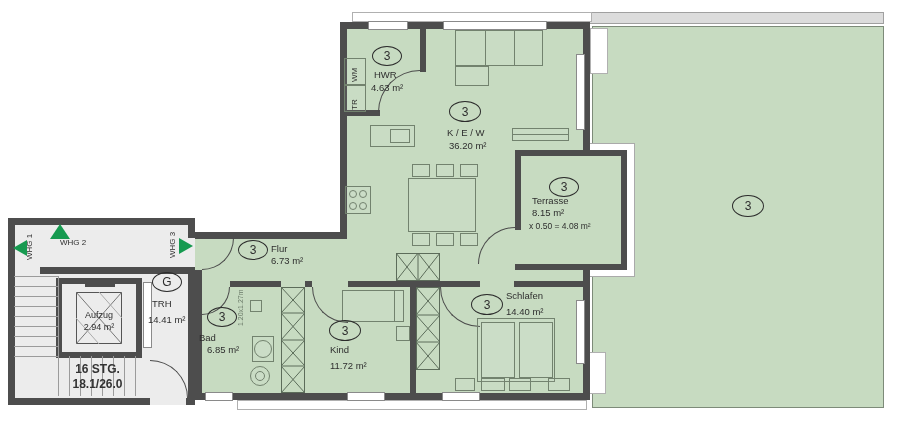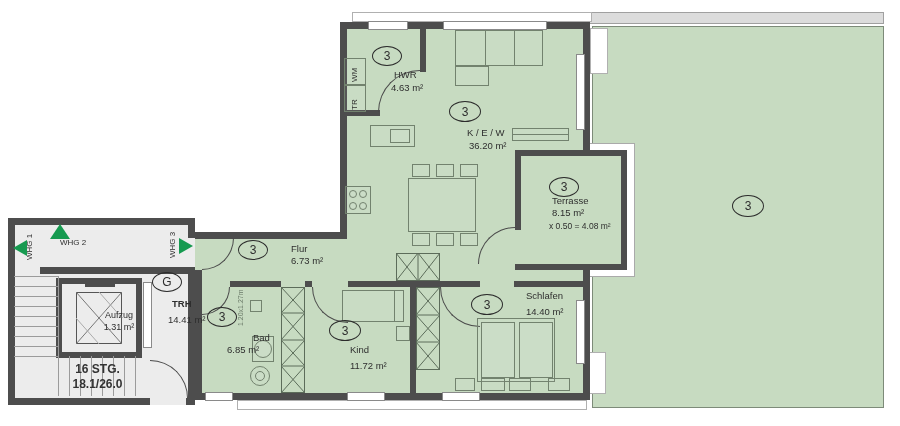--- a/index.html
+++ b/index.html
@@ -11,21 +11,21 @@
   .fill-gray{background:#ececec;}
   .win{position:absolute;background:#ffffff;border:1px solid #8a8a8a;box-sizing:border-box;}
   .sill{position:absolute;background:#ffffff;border:1px solid #b0b0b0;box-sizing:border-box;}
   .furn{position:absolute;border:1px solid #72826e;box-sizing:border-box;background:rgba(255,255,255,0.05);}
   .fline{position:absolute;background:#72826e;}
   .arc{position:absolute;box-sizing:border-box;}
   .arc-tl{border-right:1px solid #4a4a4a;border-bottom:1px solid #4a4a4a;border-bottom-right-radius:100%;}
   .arc-tr{border-left:1px solid #4a4a4a;border-bottom:1px solid #4a4a4a;border-bottom-left-radius:100%;}
   .arc-br{border-left:1px solid #4a4a4a;border-top:1px solid #4a4a4a;border-top-left-radius:100%;}
   .arc-bl{border-right:1px solid #4a4a4a;border-top:1px solid #4a4a4a;border-top-right-radius:100%;}
-  .lbl{position:absolute;font-size:9.5px;line-height:11px;white-space:nowrap;margin-left:20px;}
+  .lbl{position:absolute;font-size:9.5px;line-height:11px;white-space:nowrap;}
   .lbl-sm{position:absolute;font-size:8px;line-height:9px;white-space:nowrap;}
   .badge{position:absolute;border:1.3px solid #2b2b2b;border-radius:50%;
          display:flex;align-items:center;justify-content:center;
          font-size:12px;line-height:12px;box-sizing:border-box;}
   .vtext{writing-mode:vertical-rl;transform:rotate(180deg);}
   .stairs-h{position:absolute;background:repeating-linear-gradient(to bottom,#9b9b9b 0 1px,transparent 1px 10px);border-right:1px solid #9b9b9b;}
   .stairs-v{position:absolute;background:repeating-linear-gradient(to right,#9b9b9b 0 1px,transparent 1px 11px);}
   .arrow-up{position:absolute;width:0;height:0;border-left:10px solid transparent;border-right:10px solid transparent;border-bottom:15px solid #169a50;}
   .arrow-left{position:absolute;width:0;height:0;border-top:8px solid transparent;border-bottom:8px solid transparent;border-right:14px solid #169a50;}
   .arrow-right{position:absolute;width:0;height:0;border-top:8px solid transparent;border-bottom:8px solid transparent;border-left:14px solid #169a50;}
@@ -188,23 +188,23 @@
   <div class="furn" style="left:250px;top:300px;width:12px;height:12px;"></div>
 
   <div class="arrow-left" style="left:13px;top:240px;"></div>
   <div class="lbl-sm vtext" style="left:25px;top:226px;height:34px;">WHG 1</div>
   <div class="arrow-up" style="left:50px;top:224px;"></div>
   <div class="lbl-sm" style="left:60px;top:238px;">WHG 2</div>
   <div class="arrow-right" style="left:179px;top:238px;"></div>
   <div class="lbl-sm vtext" style="left:168px;top:224px;height:34px;">WHG 3</div>
 
   <div class="lbl" style="left:66px;top:310px;width:66px;text-align:center;font-size:9px;">Aufzug</div>
-  <div class="lbl" style="left:66px;top:322px;width:66px;text-align:center;font-size:9px;">1.31 m²</div>
+  <div class="lbl" style="left:66px;top:322px;width:66px;text-align:center;font-size:9px;">2.94 m²</div>
   <div class="badge" style="left:152px;top:272px;width:30px;height:20px;">G</div>
-  <div class="lbl" style="left:152px;top:298px;font-weight:bold;">TRH</div>
+  <div class="lbl" style="left:152px;top:298px;">TRH</div>
   <div class="lbl" style="left:148px;top:314px;">14.41 m²</div>
   <div class="abs stg" style="left:55px;top:362px;width:85px;">16 STG.</div>
   <div class="abs stg" style="left:55px;top:377px;width:85px;">18.1/26.0</div>
 
   <div class="badge" style="left:372px;top:46px;width:30px;height:20px;">3</div>
   <div class="lbl" style="left:374px;top:69px;">HWR</div>
   <div class="lbl" style="left:371px;top:82px;text-align:center;">4.63 m²</div>
 
   <div class="badge" style="left:449px;top:101px;width:32px;height:21px;">3</div>
   <div class="lbl" style="left:447px;top:127px;">K / E / W</div>
@@ -215,21 +215,21 @@
   <div class="lbl" style="left:532px;top:207px;">8.15 m²</div>
   <div class="lbl" style="left:529px;top:221px;font-size:8.5px;">x 0.50 = 4.08 m²</div>
 
   <div class="badge" style="left:732px;top:195px;width:32px;height:22px;">3</div>
 
   <div class="badge" style="left:238px;top:240px;width:30px;height:20px;">3</div>
   <div class="lbl" style="left:271px;top:243px;">Flur</div>
   <div class="lbl" style="left:271px;top:255px;">6.73 m²</div>
 
   <div class="badge" style="left:207px;top:307px;width:30px;height:20px;">3</div>
-  <div class="lbl" style="left:225px;top:332px;padding-left:8px;">Bad</div>
+  <div class="lbl" style="left:191px;top:332px;padding-left:8px;">Bad</div>
   <div class="lbl" style="left:207px;top:344px;">6.85 m²</div>
 
   <div class="badge" style="left:329px;top:320px;width:32px;height:21px;">3</div>
   <div class="lbl" style="left:330px;top:344px;">Kind</div>
   <div class="lbl" style="left:330px;top:360px;">11.72 m²</div>
 
   <div class="badge" style="left:471px;top:294px;width:32px;height:21px;">3</div>
   <div class="lbl" style="left:506px;top:290px;">Schlafen</div>
   <div class="lbl" style="left:506px;top:306px;">14.40 m²</div>
 

